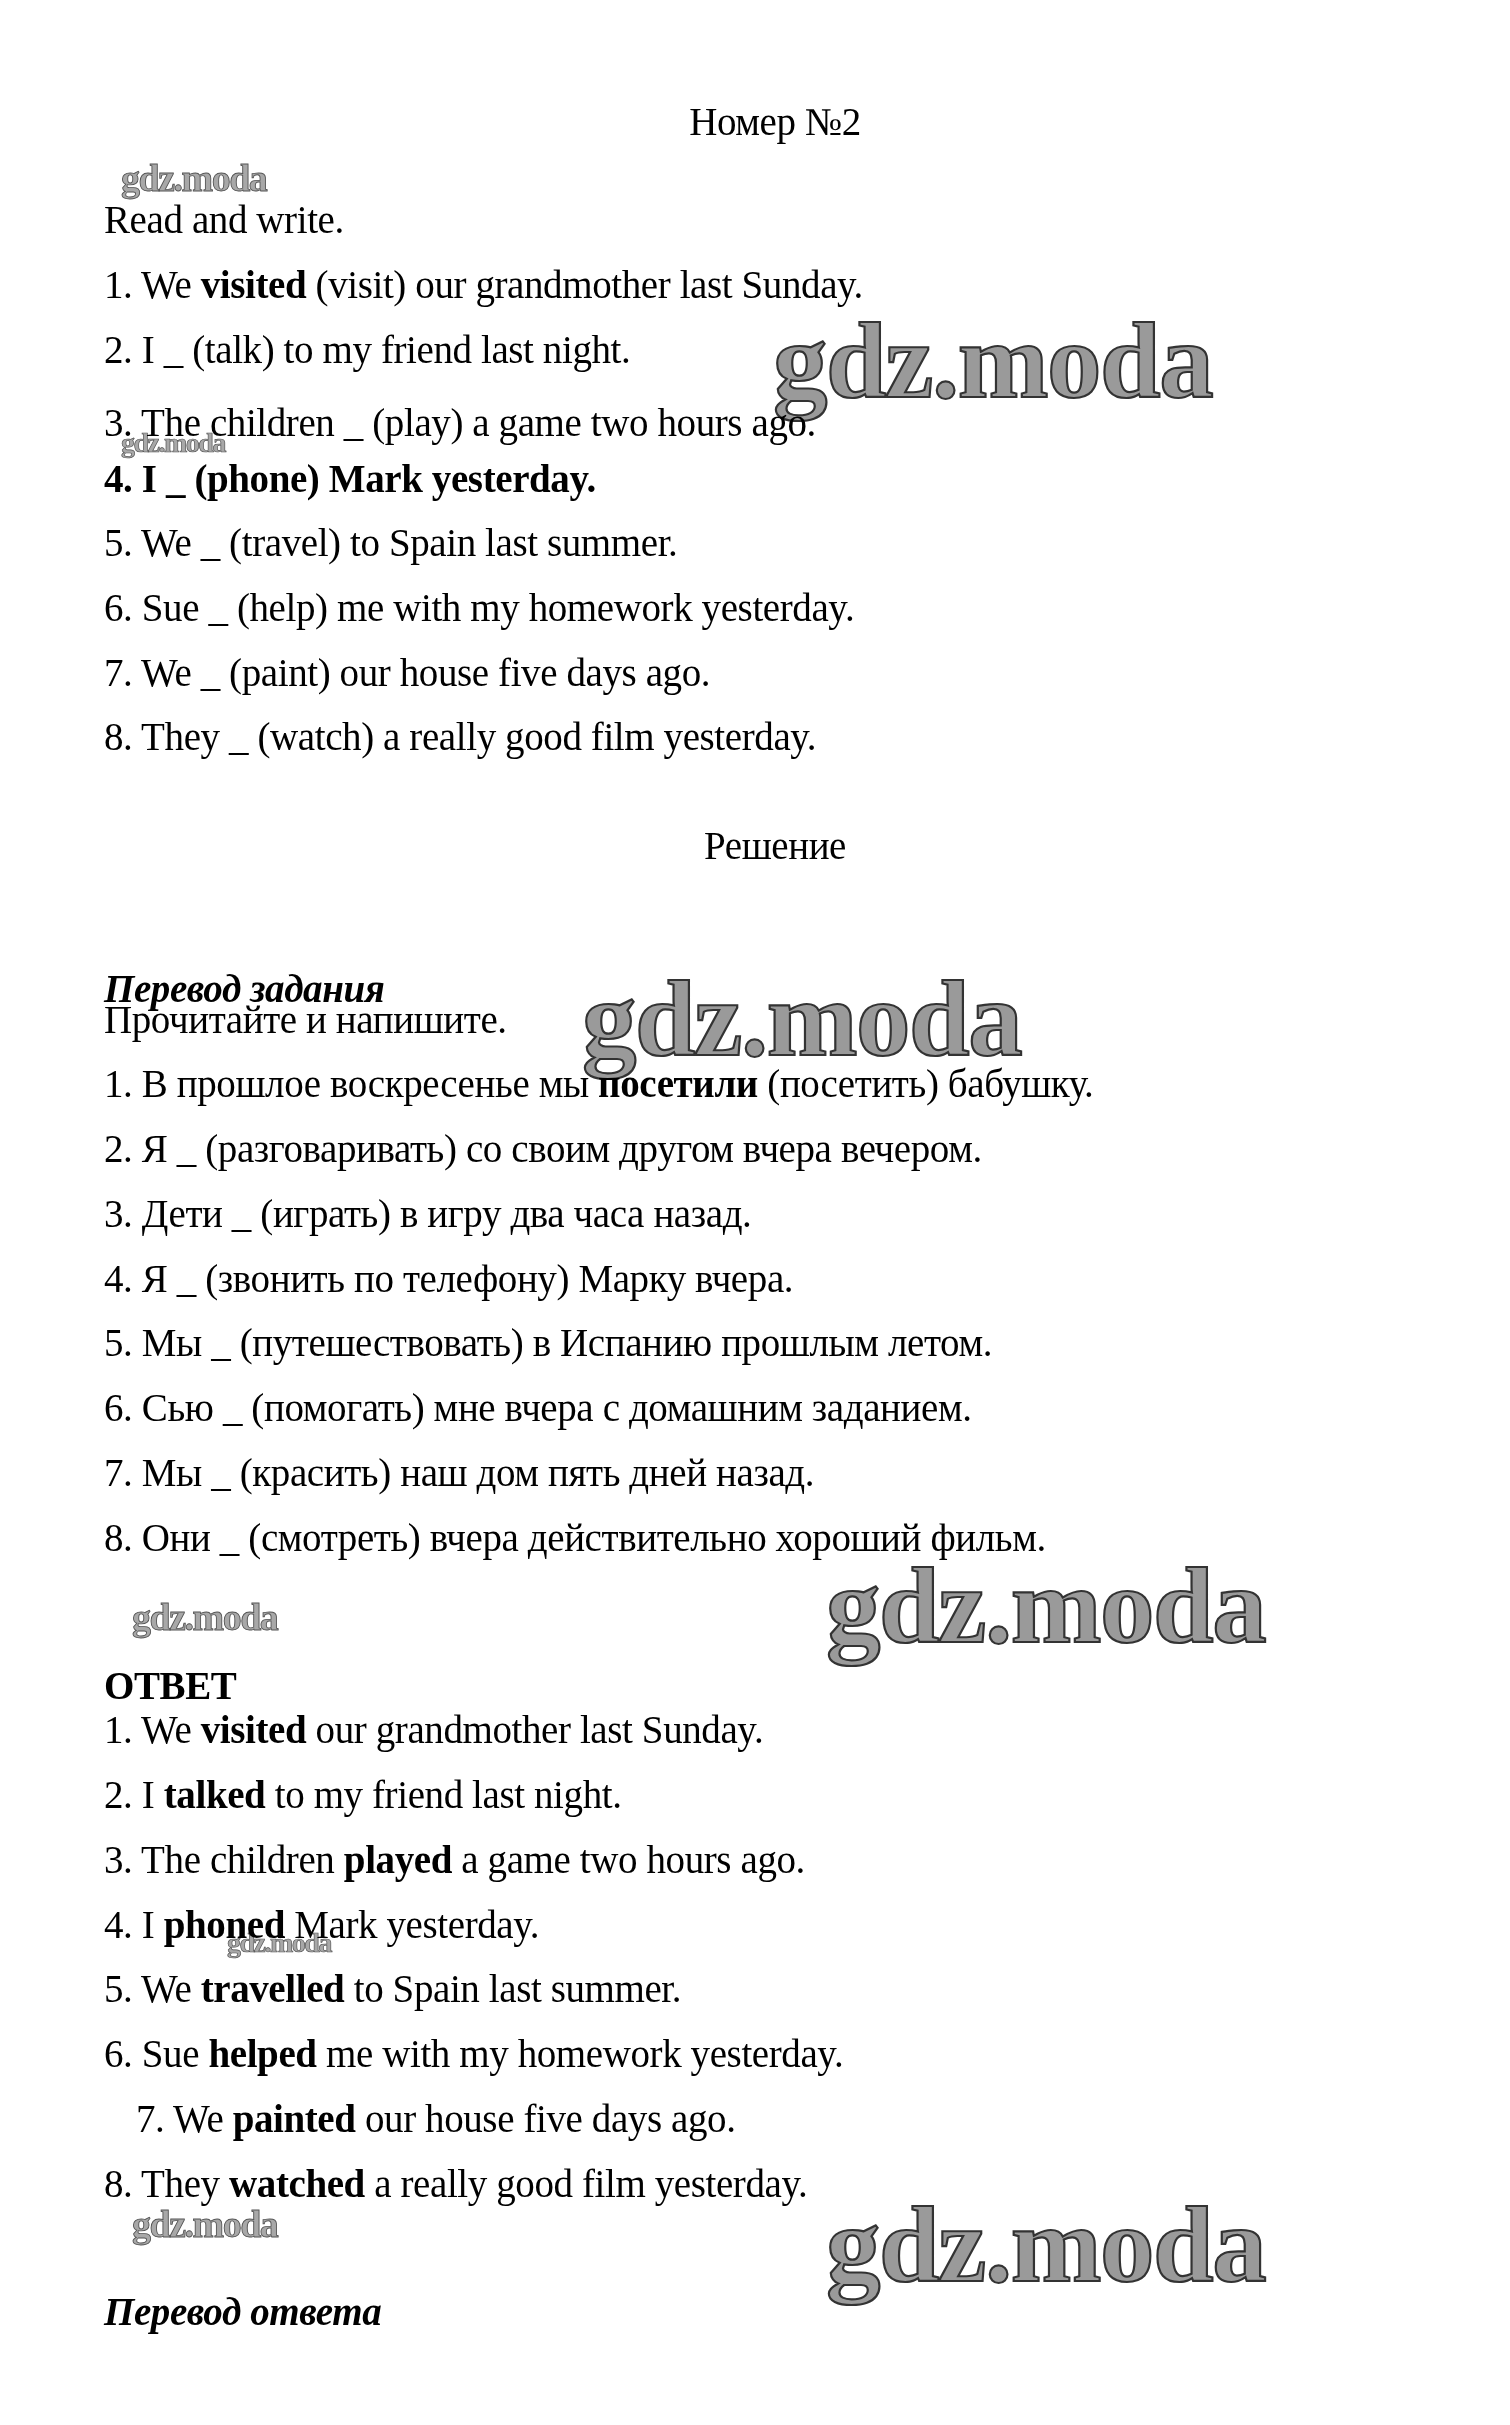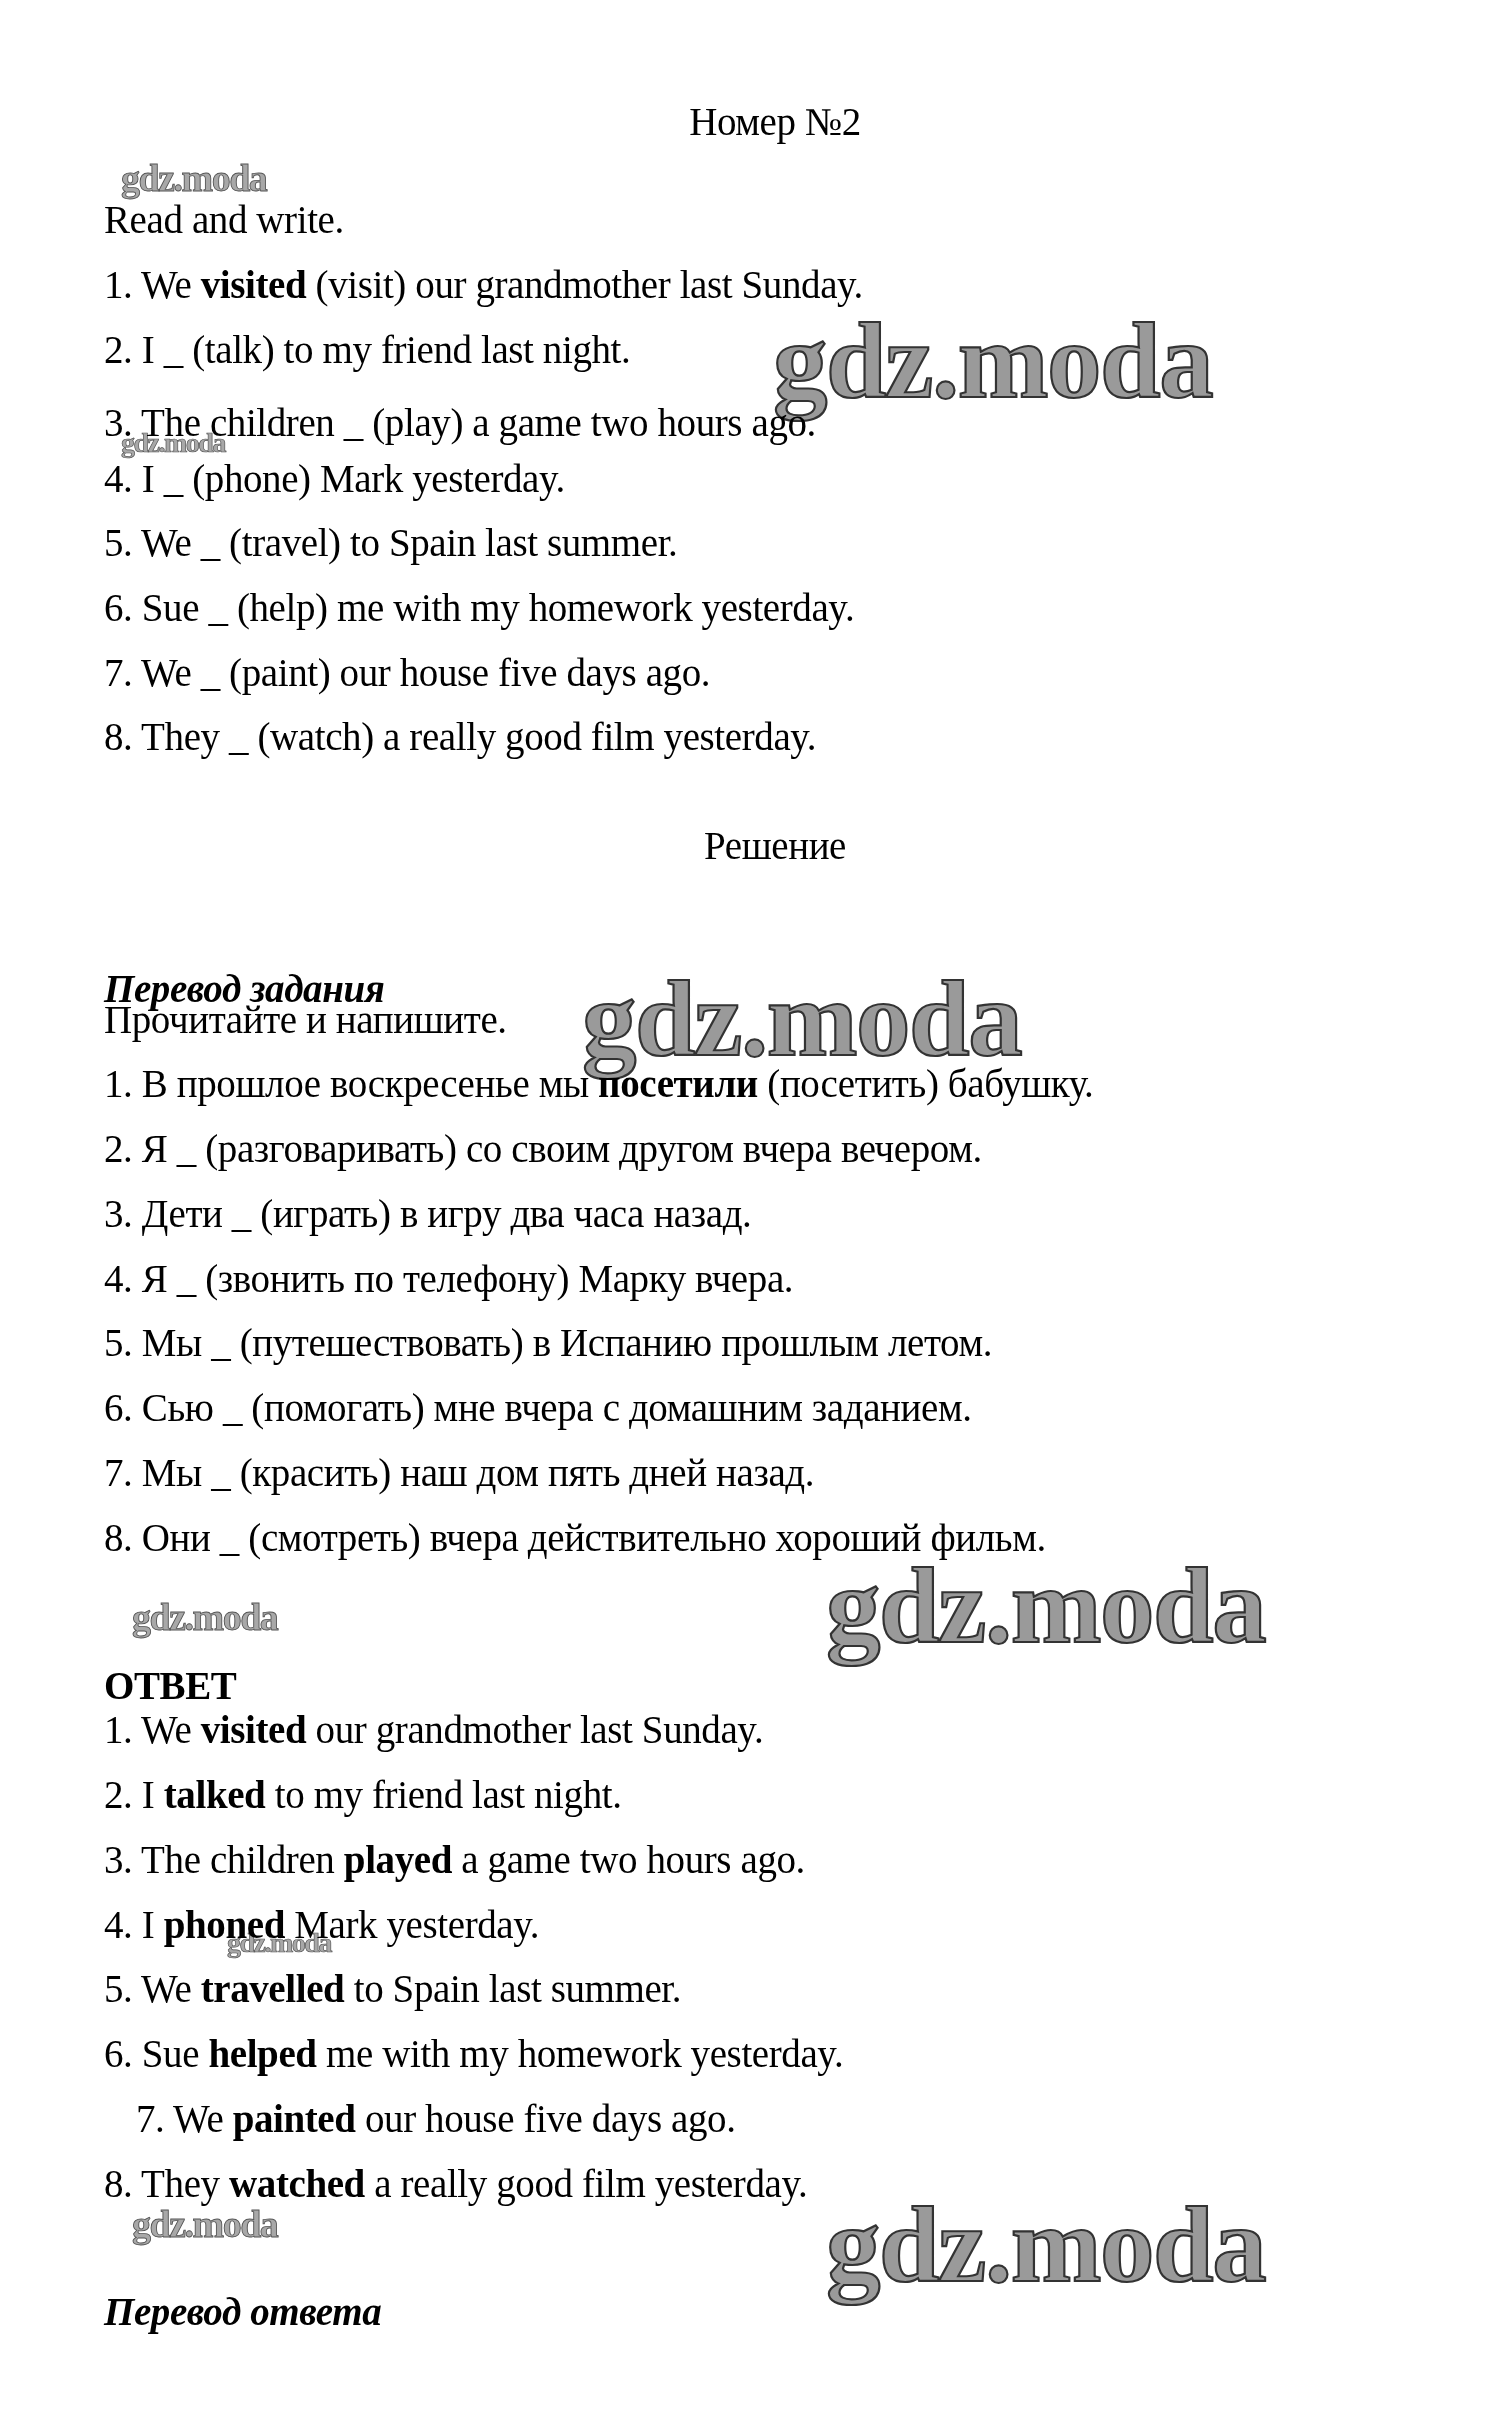--- a/index.html
+++ b/index.html
@@ -40,21 +40,21 @@
   <span>(visit) our grandmother last Sunday.</span>
 </div>
 <div class="line" style="top:330px;">
   <span>2.</span>
   <span>I _ (talk) to my friend last night.</span>
 </div>
 <div class="line" style="top:394px;margin-top:9px;">
   <span>3.</span>
   <span>The children _ (play) a game two hours ago.</span>
 </div>
-<div class="line" style="top:459px;">
+<div class="line" style="top:459px;font-weight:bold;">
   <span>4.</span>
   <span>I _ (phone) Mark yesterday.</span>
 </div>
 <div class="line" style="top:523px;">
   <span>5.</span>
   <span>We _ (travel) to Spain last summer.</span>
 </div>
 <div class="line" style="top:588px;">
   <span>6.</span>
   <span>Sue _ (help) me with my homework yesterday.</span>

